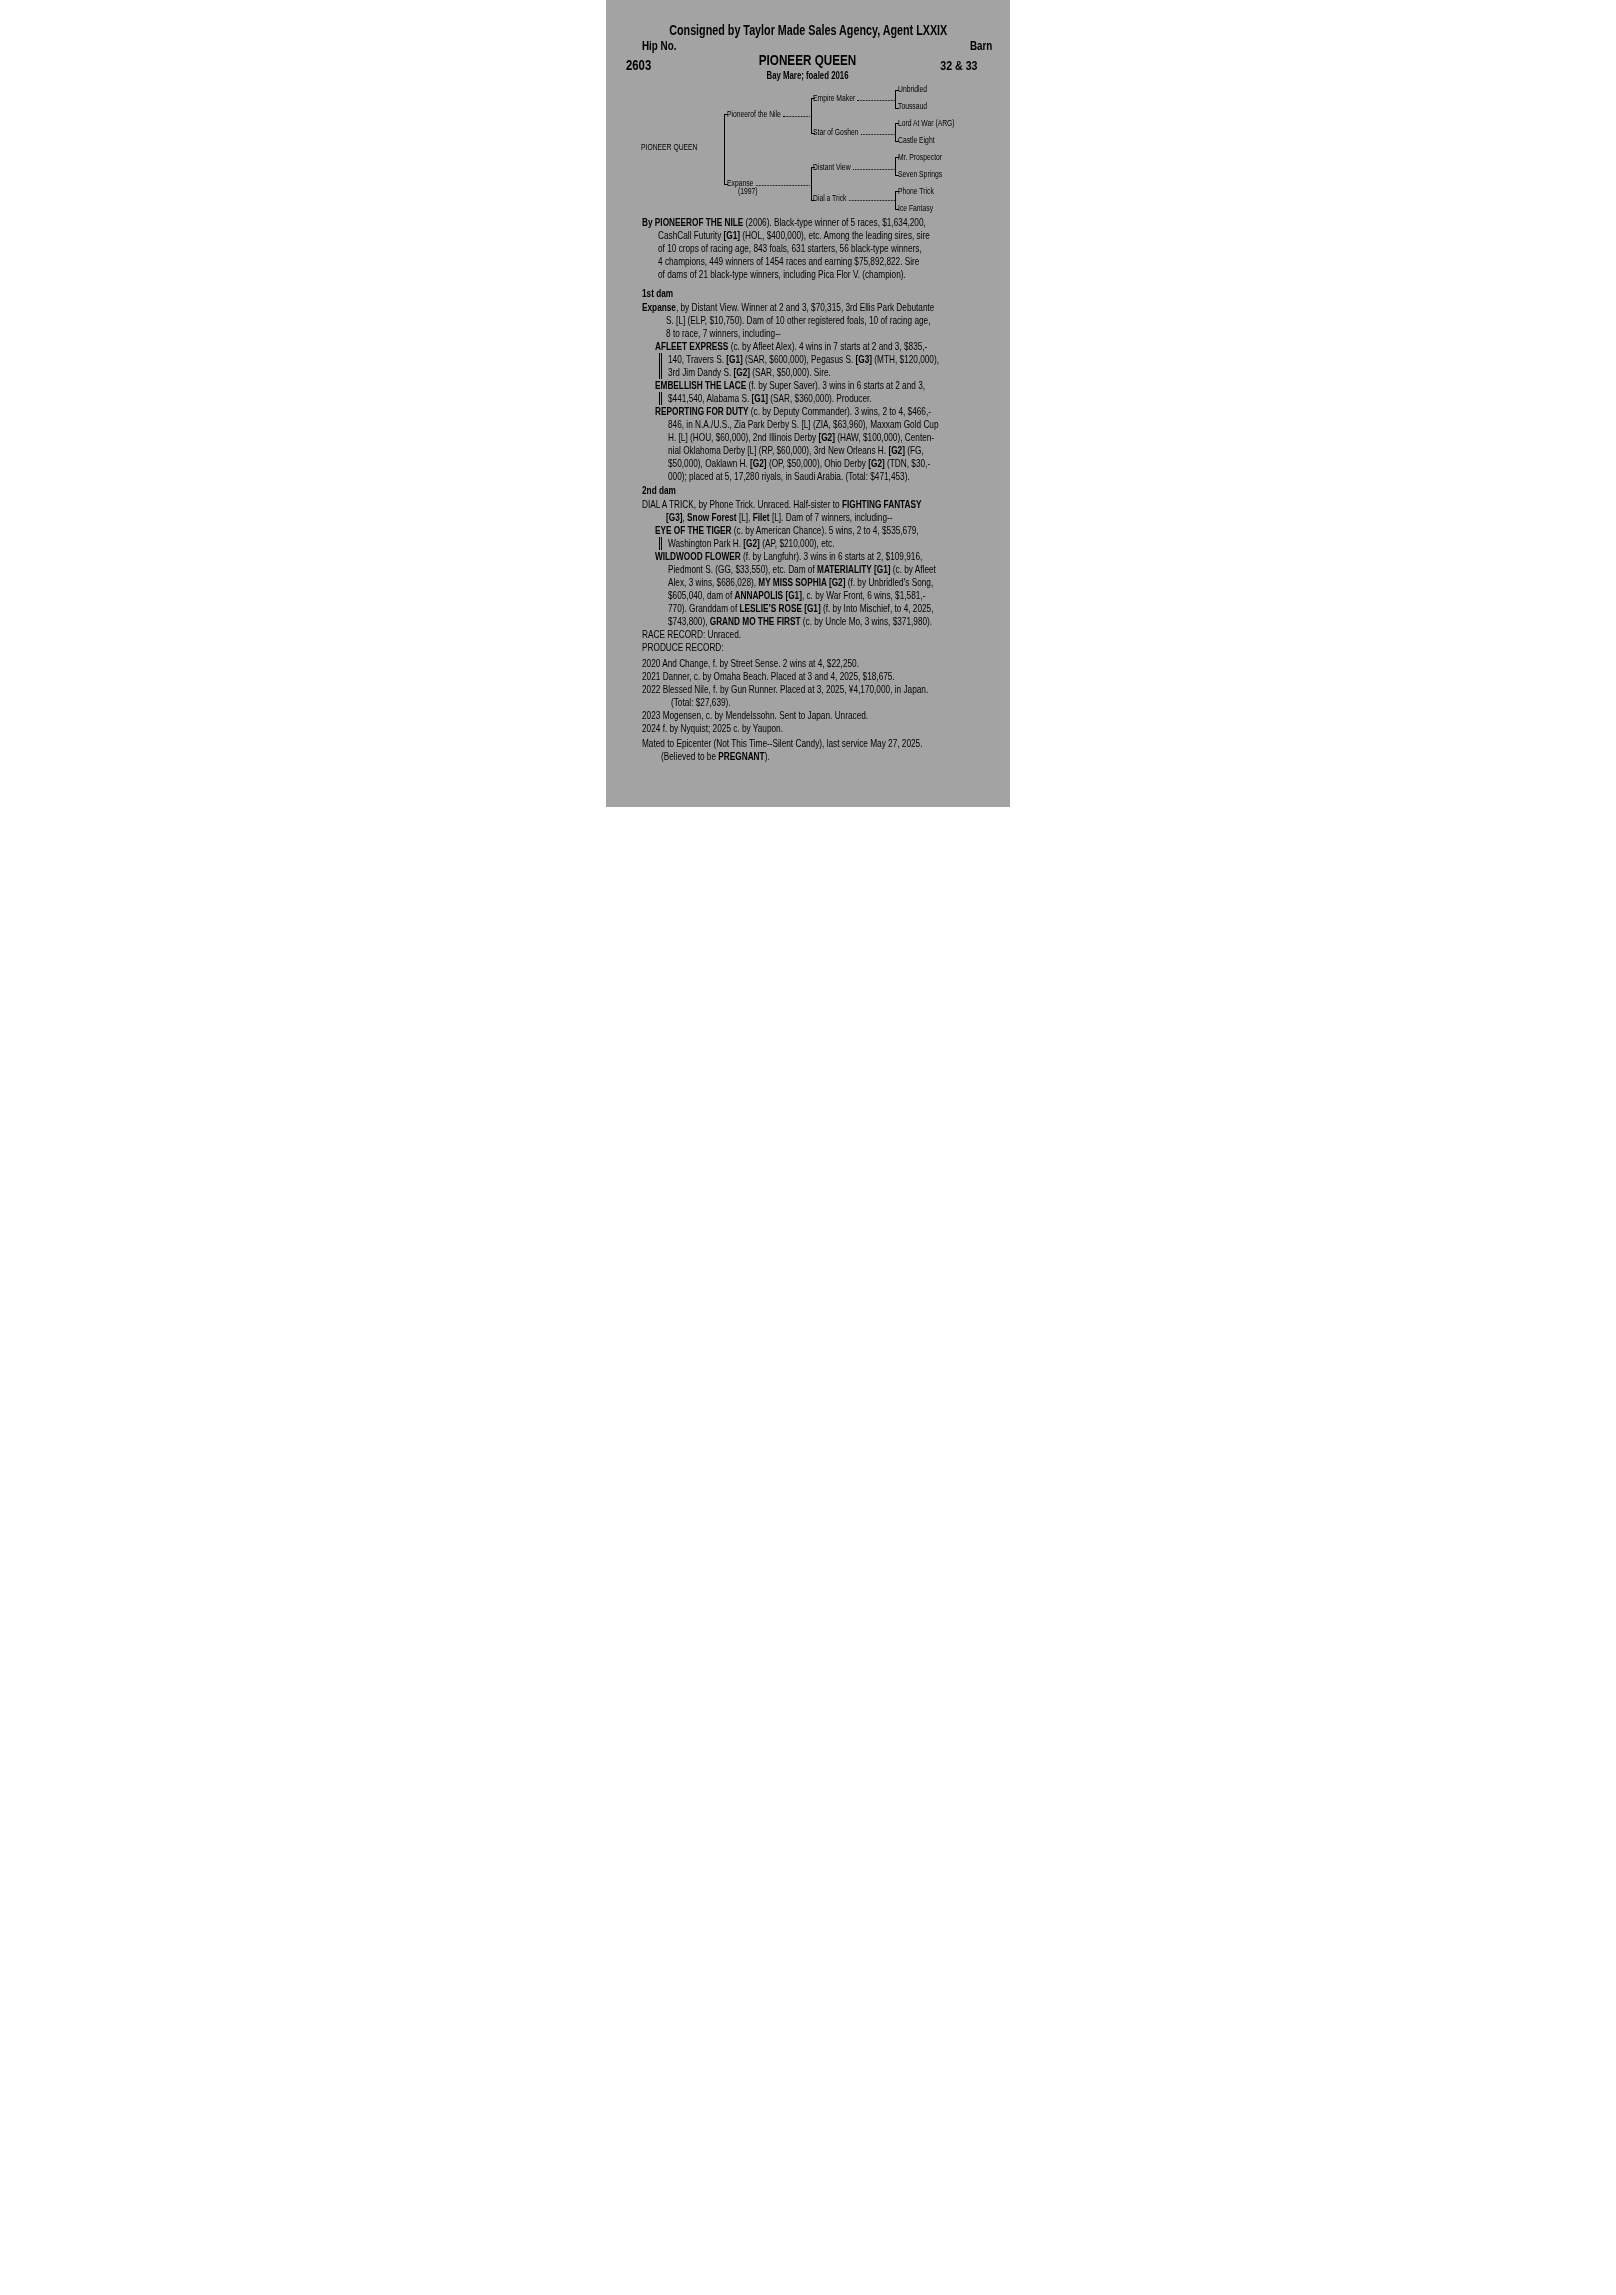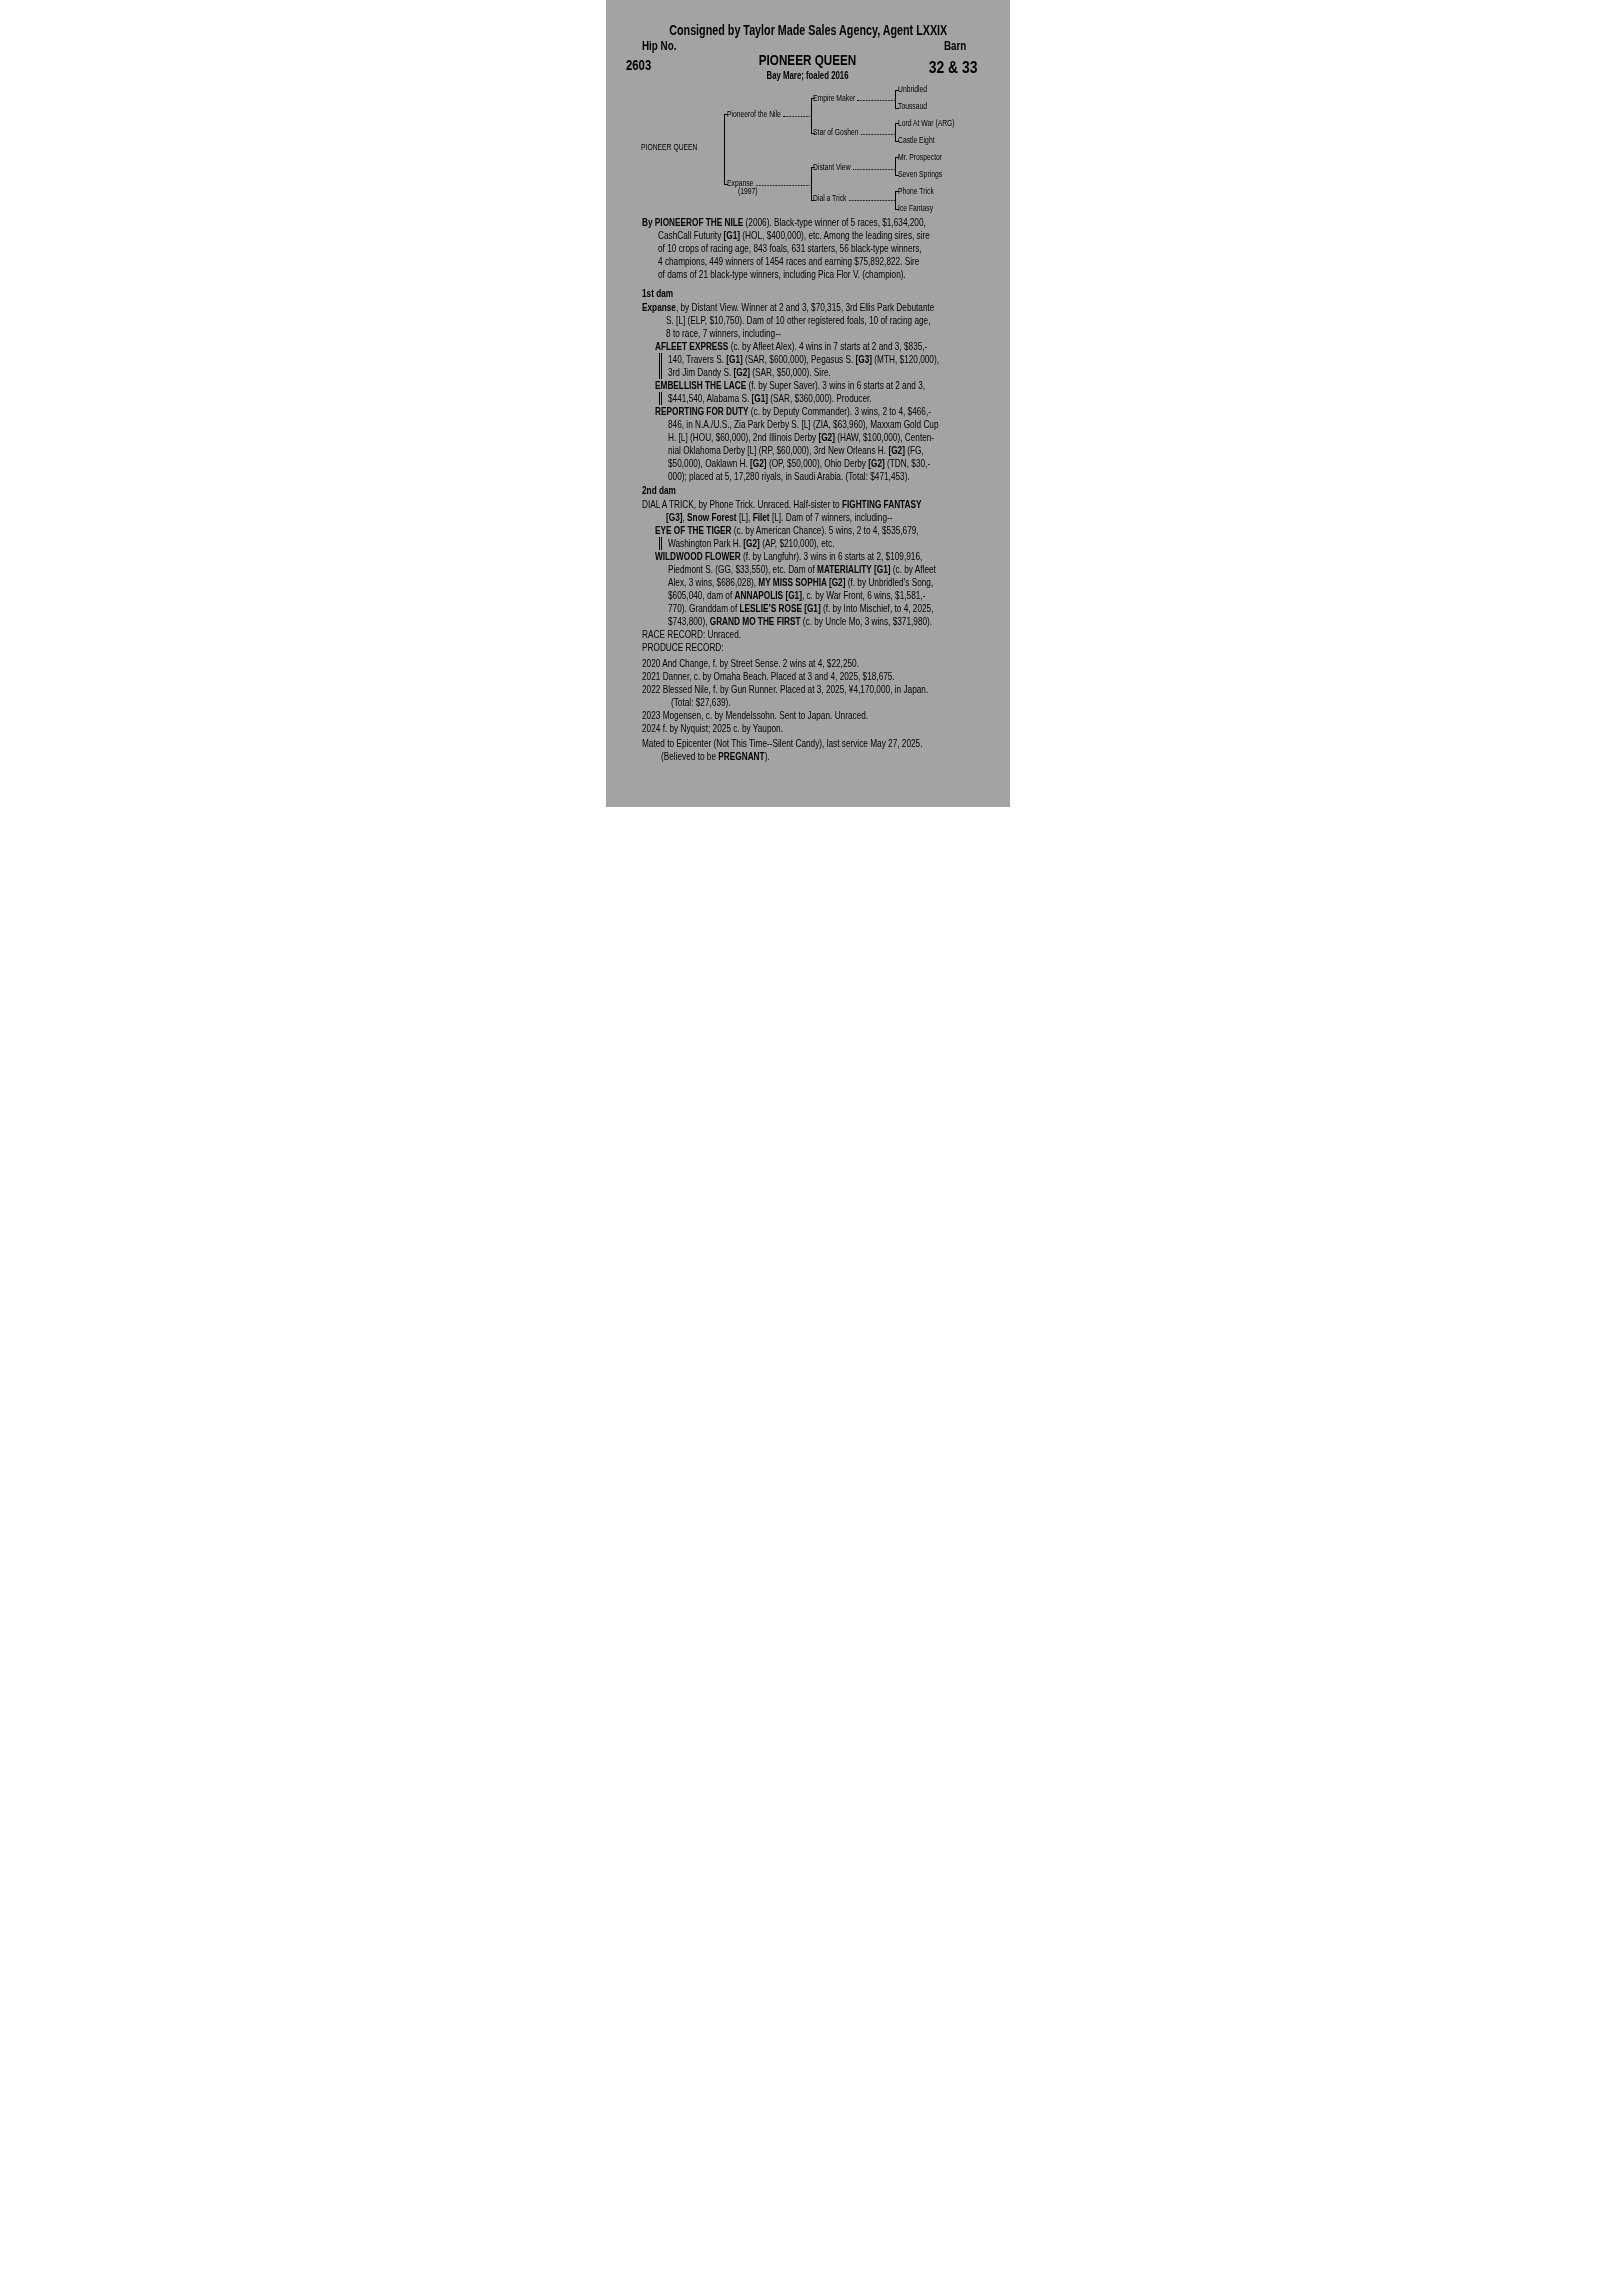--- a/index.html
+++ b/index.html
@@ -5,22 +5,22 @@
   html,body{margin:0;padding:0;background:#fff;}
   .page{position:relative;width:404px;height:807px;margin:0 auto;background:#a3a3a3;color:#000;
         font-family:"Liberation Sans","DejaVu Sans",sans-serif;overflow:hidden;}
   .ctr{position:absolute;left:0;right:0;text-align:center;white-space:nowrap;}
   .sx{display:inline-block;transform:scaleX(0.78);transform-origin:50% 50%;white-space:nowrap;}
   .sxl{display:inline-block;transform:scaleX(0.82);transform-origin:0 50%;white-space:nowrap;}
   .sxr{display:inline-block;transform:scaleX(0.82);transform-origin:100% 50%;white-space:nowrap;}
   .consignor{top:22.5px;font-size:13.8px;font-weight:bold;}
   .hiplabel{position:absolute;left:36px;top:39px;font-size:12px;font-weight:bold;white-space:nowrap;}
   .hipnum{position:absolute;left:20px;top:58px;font-size:13.8px;font-weight:bold;white-space:nowrap;}
-  .barnlabel{position:absolute;right:44px;top:39px;font-size:12px;font-weight:bold;white-space:nowrap;text-align:center;}
-  .barnnum{position:absolute;right:32px;top:58px;font-size:17px;font-weight:bold;white-space:nowrap;text-align:right;}
+  .barnlabel{position:absolute;right:18px;top:39px;font-size:12px;font-weight:bold;white-space:nowrap;text-align:center;}
+  .barnnum{position:absolute;right:32px;top:58px;font-size:13px;font-weight:bold;white-space:nowrap;text-align:right;}
   .horsename{top:51px;font-size:15px;font-weight:bold;}
   .horsedesc{top:70px;font-size:10px;font-weight:bold;}
   
   .ped{position:absolute;left:0;top:0;width:404px;height:220px;}
   .pnode{position:absolute;height:9.2px;font-size:8.7px;line-height:9.2px;display:flex;align-items:flex-end;
          transform:scaleX(0.78);transform-origin:0 50%;white-space:nowrap;}
   .pname{white-space:nowrap;}
   .leader{flex:1 0 4.6px;height:0;border-bottom:0.9px dotted #000;margin:0 1.4px 2.3px 2.8px;}
   .bracket{position:absolute;width:3.2px;border-left:0.7px solid #000;border-top:0.7px solid #000;border-bottom:0.7px solid #000;}
   

